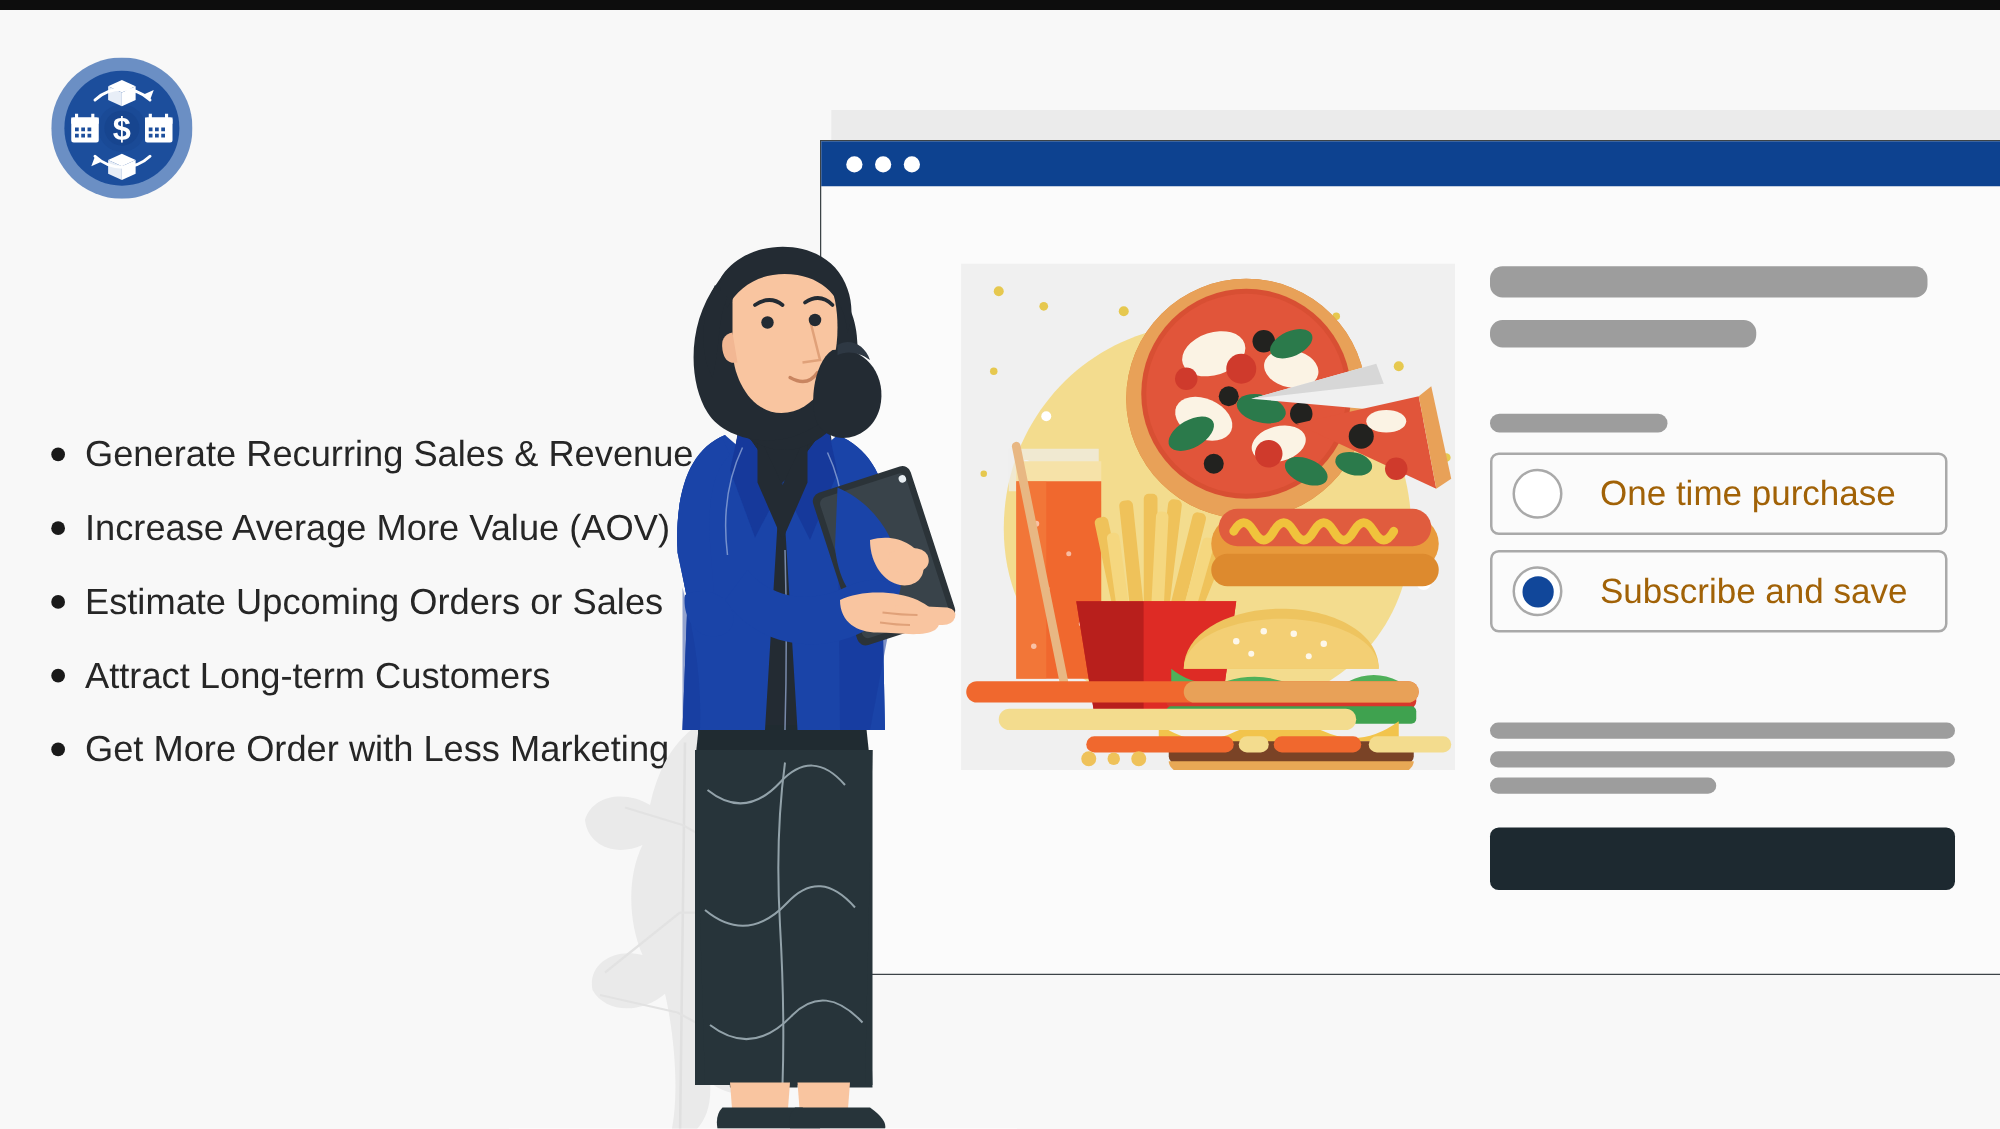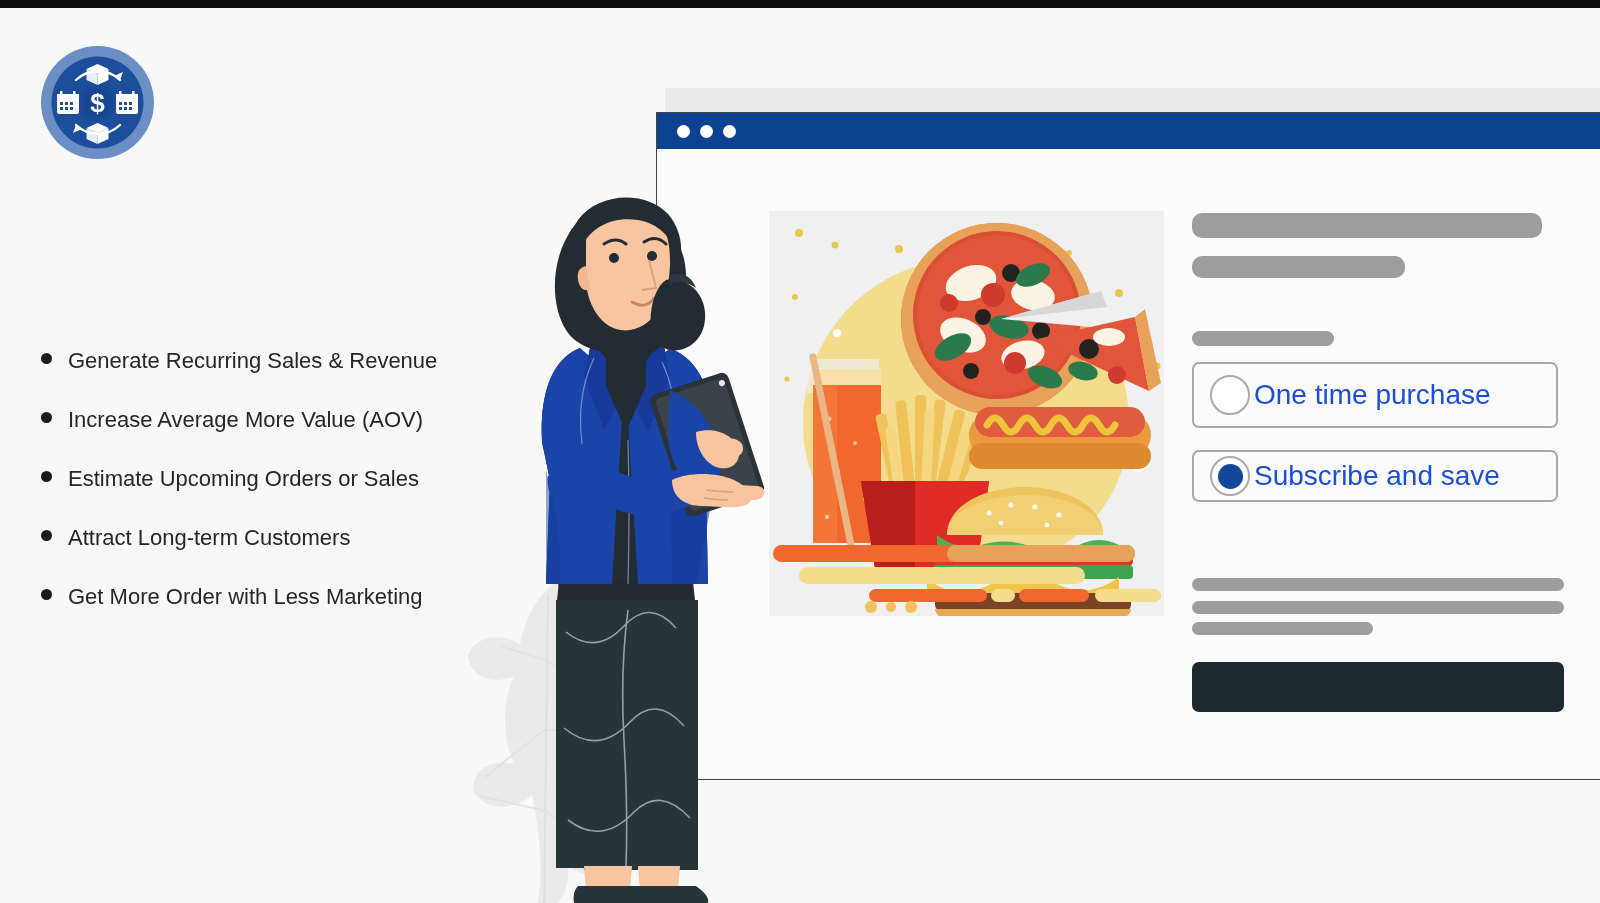--- a/index.html
+++ b/index.html
@@ -55,21 +55,21 @@
   .bullet-dot {
     width: 11px; height: 11px;
     border-radius: 50%;
     background: #1a1a1a;
     flex: 0 0 auto;
     margin-right: 16px;
     position: relative;
     top: -4px;
   }
   .bullet-text {
-    font-size: 22px;
+    font-size: 29px;
     color: #262626;
     white-space: nowrap;
   }
 
   
   .leaf {
     position: absolute;
     left: 440px; top: 580px;
     width: 230px; height: 330px;
     opacity: 1;
@@ -144,22 +144,22 @@
     justify-content: center;
     background: #ffffff;
   }
   .radio-inner {
     width: 25px; height: 25px;
     border-radius: 50%;
     background: #11479a;
   }
   .opt-label {
     font-size: 28px;
-    color: #1d4ed8;
-    margin-left: 4px;
+    color: #a16207;
+    margin-left: 30px;
     white-space: nowrap;
   }
   .cta {
     position: absolute;
     background: #1d2930;
     border-radius: 7px;
   }
 </style>
 </head>
 <body>
@@ -417,21 +417,21 @@
 
   <div class="ph" style="left:1192px; top:213px; width:350px; height:25px;"></div>
   <div class="ph" style="left:1192px; top:256px; width:213px; height:22px;"></div>
   <div class="ph" style="left:1192px; top:331px; width:142px; height:15px;"></div>
 
   <div class="opt" style="left:1192px; top:362px; width:366px; height:66px;">
     <span class="radio"></span>
     <span class="opt-label">One time purchase</span>
   </div>
 
-  <div class="opt" style="left:1192px; top:450px; width:366px; height:52px;">
+  <div class="opt" style="left:1192px; top:440px; width:366px; height:66px;">
     <span class="radio">
       <span class="radio-inner"></span>
     </span>
     <span class="opt-label">Subscribe and save</span>
   </div>
 
   <div class="ph" style="left:1192px; top:578px; width:372px; height:13px;"></div>
   <div class="ph" style="left:1192px; top:601px; width:372px; height:13px;"></div>
   <div class="ph" style="left:1192px; top:622px; width:181px; height:13px;"></div>
 

